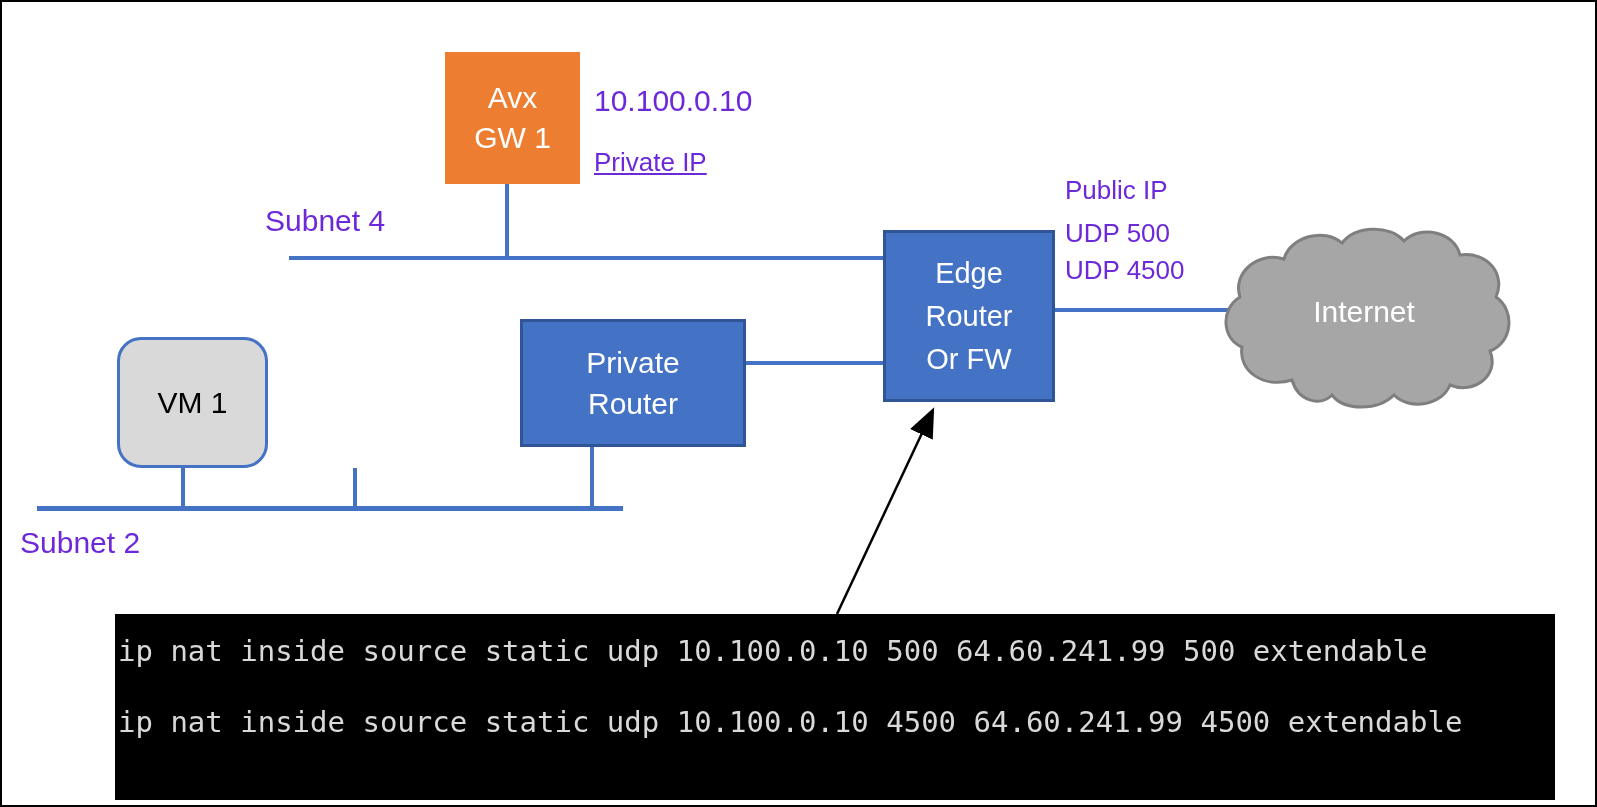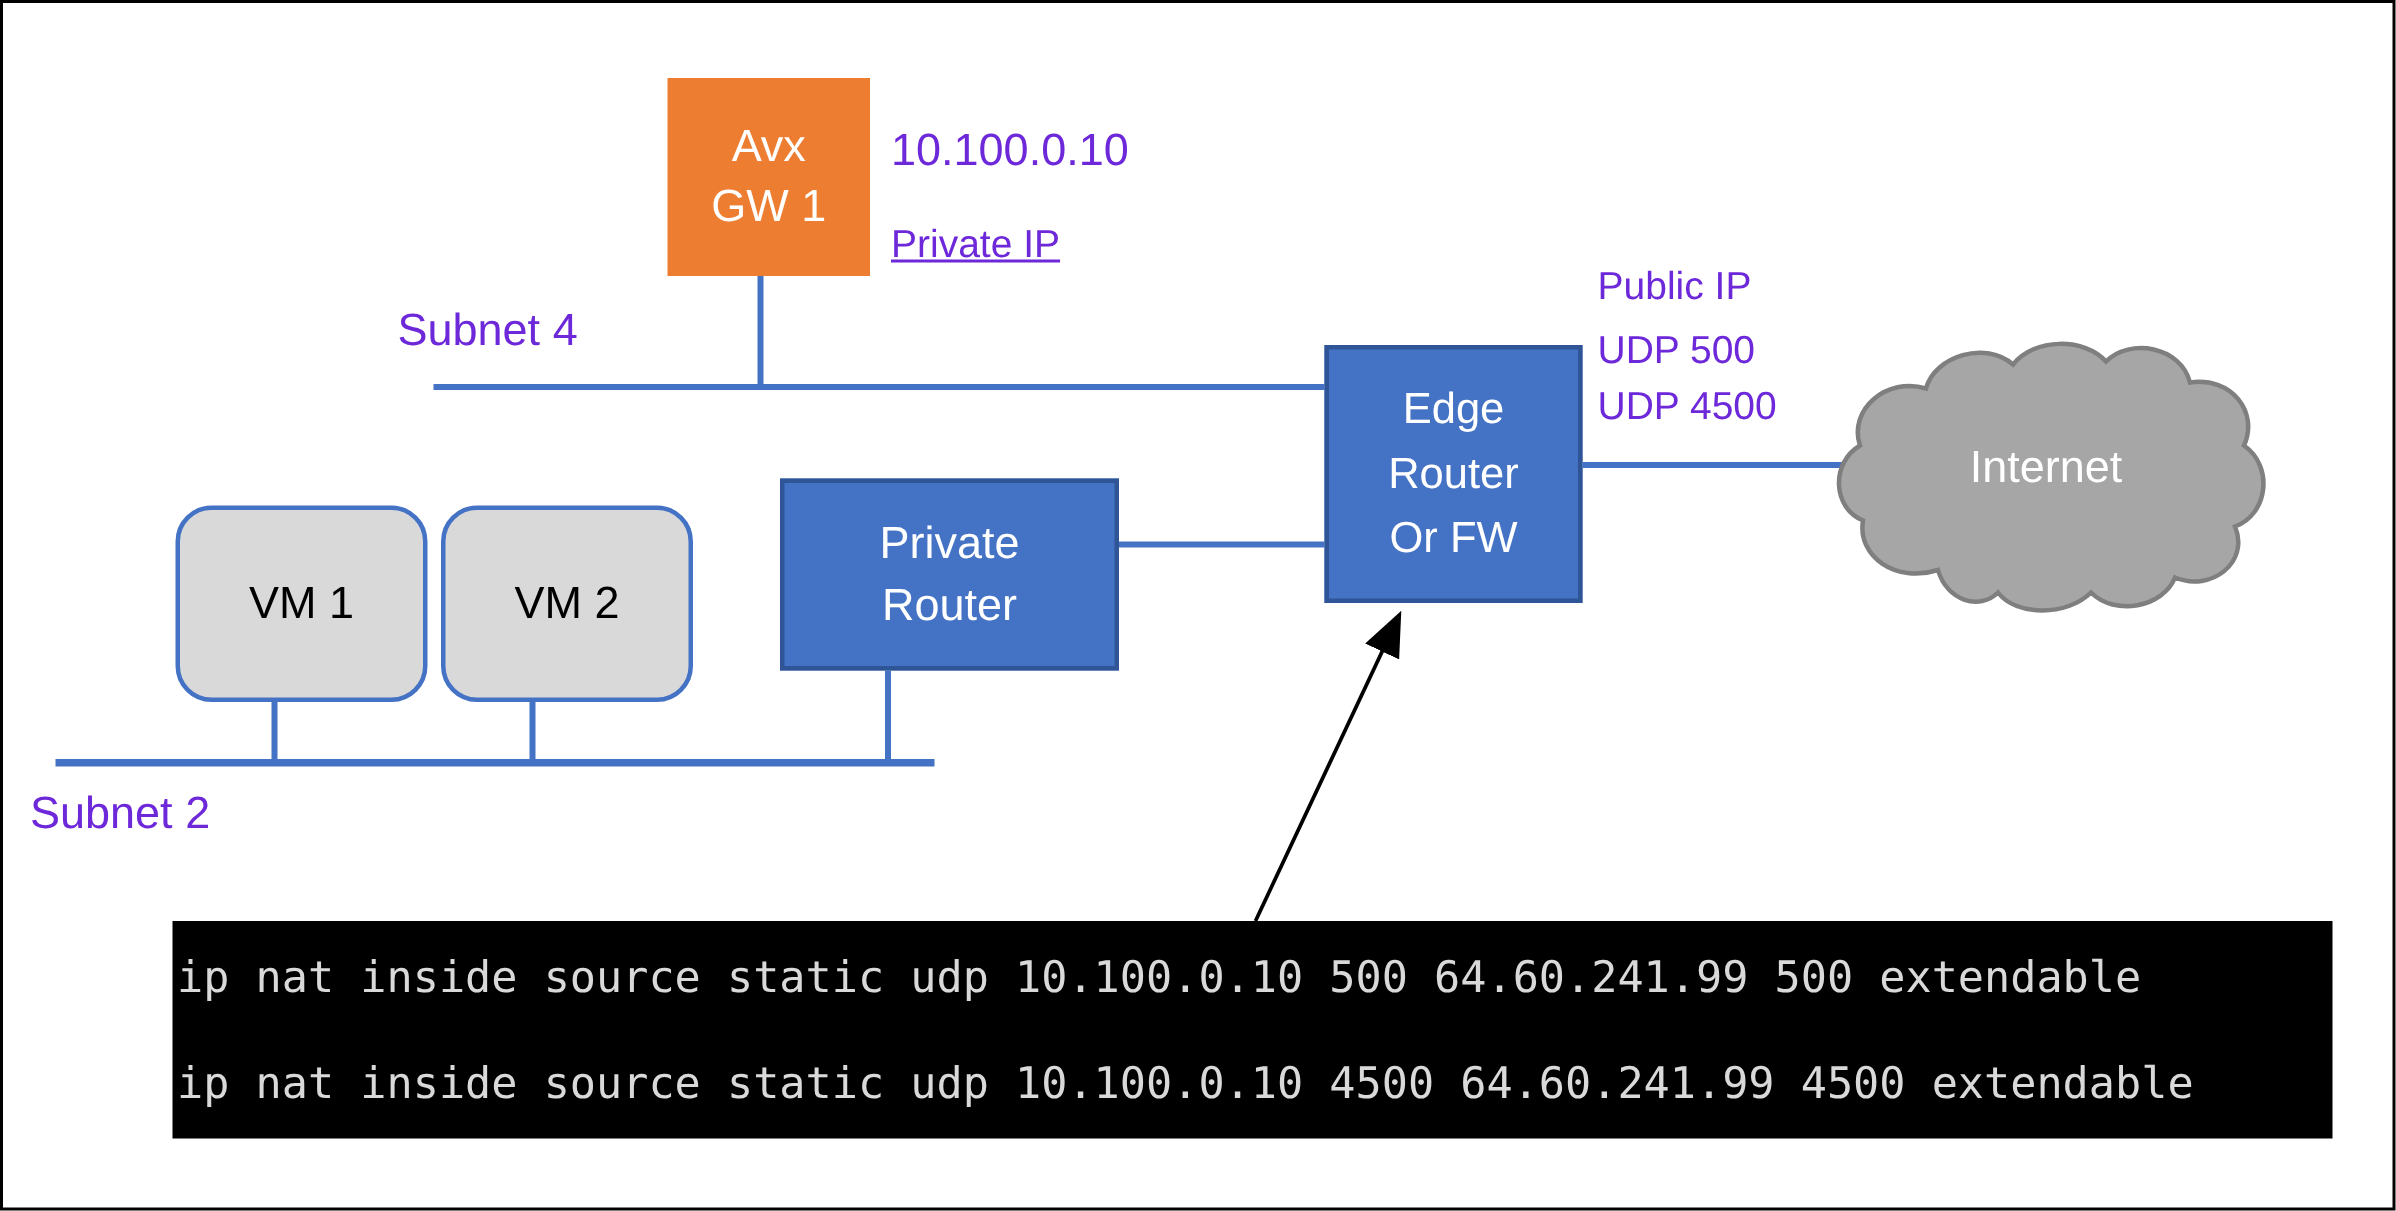--- a/index.html
+++ b/index.html
@@ -37,21 +37,21 @@
     font-size: 30px; line-height: 41px;
   }
   .node-edge {
     left: 881px; top: 228px; width: 172px; height: 172px;
     font-size: 29px; line-height: 43px;
   }
   .node-vm {
     background: #D9D9D9; border: 3px solid #4472C4;
     border-radius: 24px; color: #000000;
     font-size: 30px;
-    width: 168px; height: 131px; top: 335px;
+    width: 151px; height: 131px; top: 335px;
   }
   .node-vm1 { left: 115px; }
   .node-vm2 { left: 292px; }
 
   
   .line { background: #4472C4; }
 
   
   .lbl { color: #6d28d9; white-space: nowrap; }
   .lbl-big   { font-size: 30px; }
@@ -59,21 +59,21 @@
 
   
   .cloud-wrap { left: 1212px; top: 215px; width: 300px; height: 200px; }
   .cloud-label {
     position: absolute; left: 0; top: 78px; width: 100%;
     text-align: center; color: #ffffff; font-size: 30px;
   }
 
   
   .terminal {
-    left: 113px; top: 612px; width: 1440px; height: 145px;
+    left: 113px; top: 612px; width: 1440px; height: 186px;
     background: #000000;
     color: #D9D9D9;
     font-family: "DejaVu Sans Mono", monospace;
     font-size: 29px; line-height: 71px;
     padding: 2px 0 0 3px;
     white-space: nowrap; overflow: hidden;
   }
 
   
   .arrow-wrap { left: 815px; top: 398px; width: 140px; height: 220px; }
@@ -104,23 +104,20 @@
     <span>Private</span>
     <span>Router</span>
   </div>
 
   <div class="abs line" style="left:744px; top:359px; width:137px; height:4px;"></div>
 
   <div class="abs line" style="left:588px; top:445px; width:4px; height:63px;"></div>
 
   <div class="abs node node-vm node-vm1">
     <span>VM 1</span>
-  </div>
-  <div class="abs node node-vm node-vm2">
-    <span>VM 2</span>
   </div>
 
   <div class="abs line" style="left:179px; top:466px; width:4px; height:42px;"></div>
   <div class="abs line" style="left:351px; top:466px; width:4px; height:42px;"></div>
 
   <div class="abs line" style="left:35px; top:504px; width:586px; height:5px;"></div>
   <div class="abs lbl lbl-big" style="left:18px; top:524px;">Subnet 2</div>
 
   <div class="abs node node-blue node-edge">
     <span>Edge</span>

